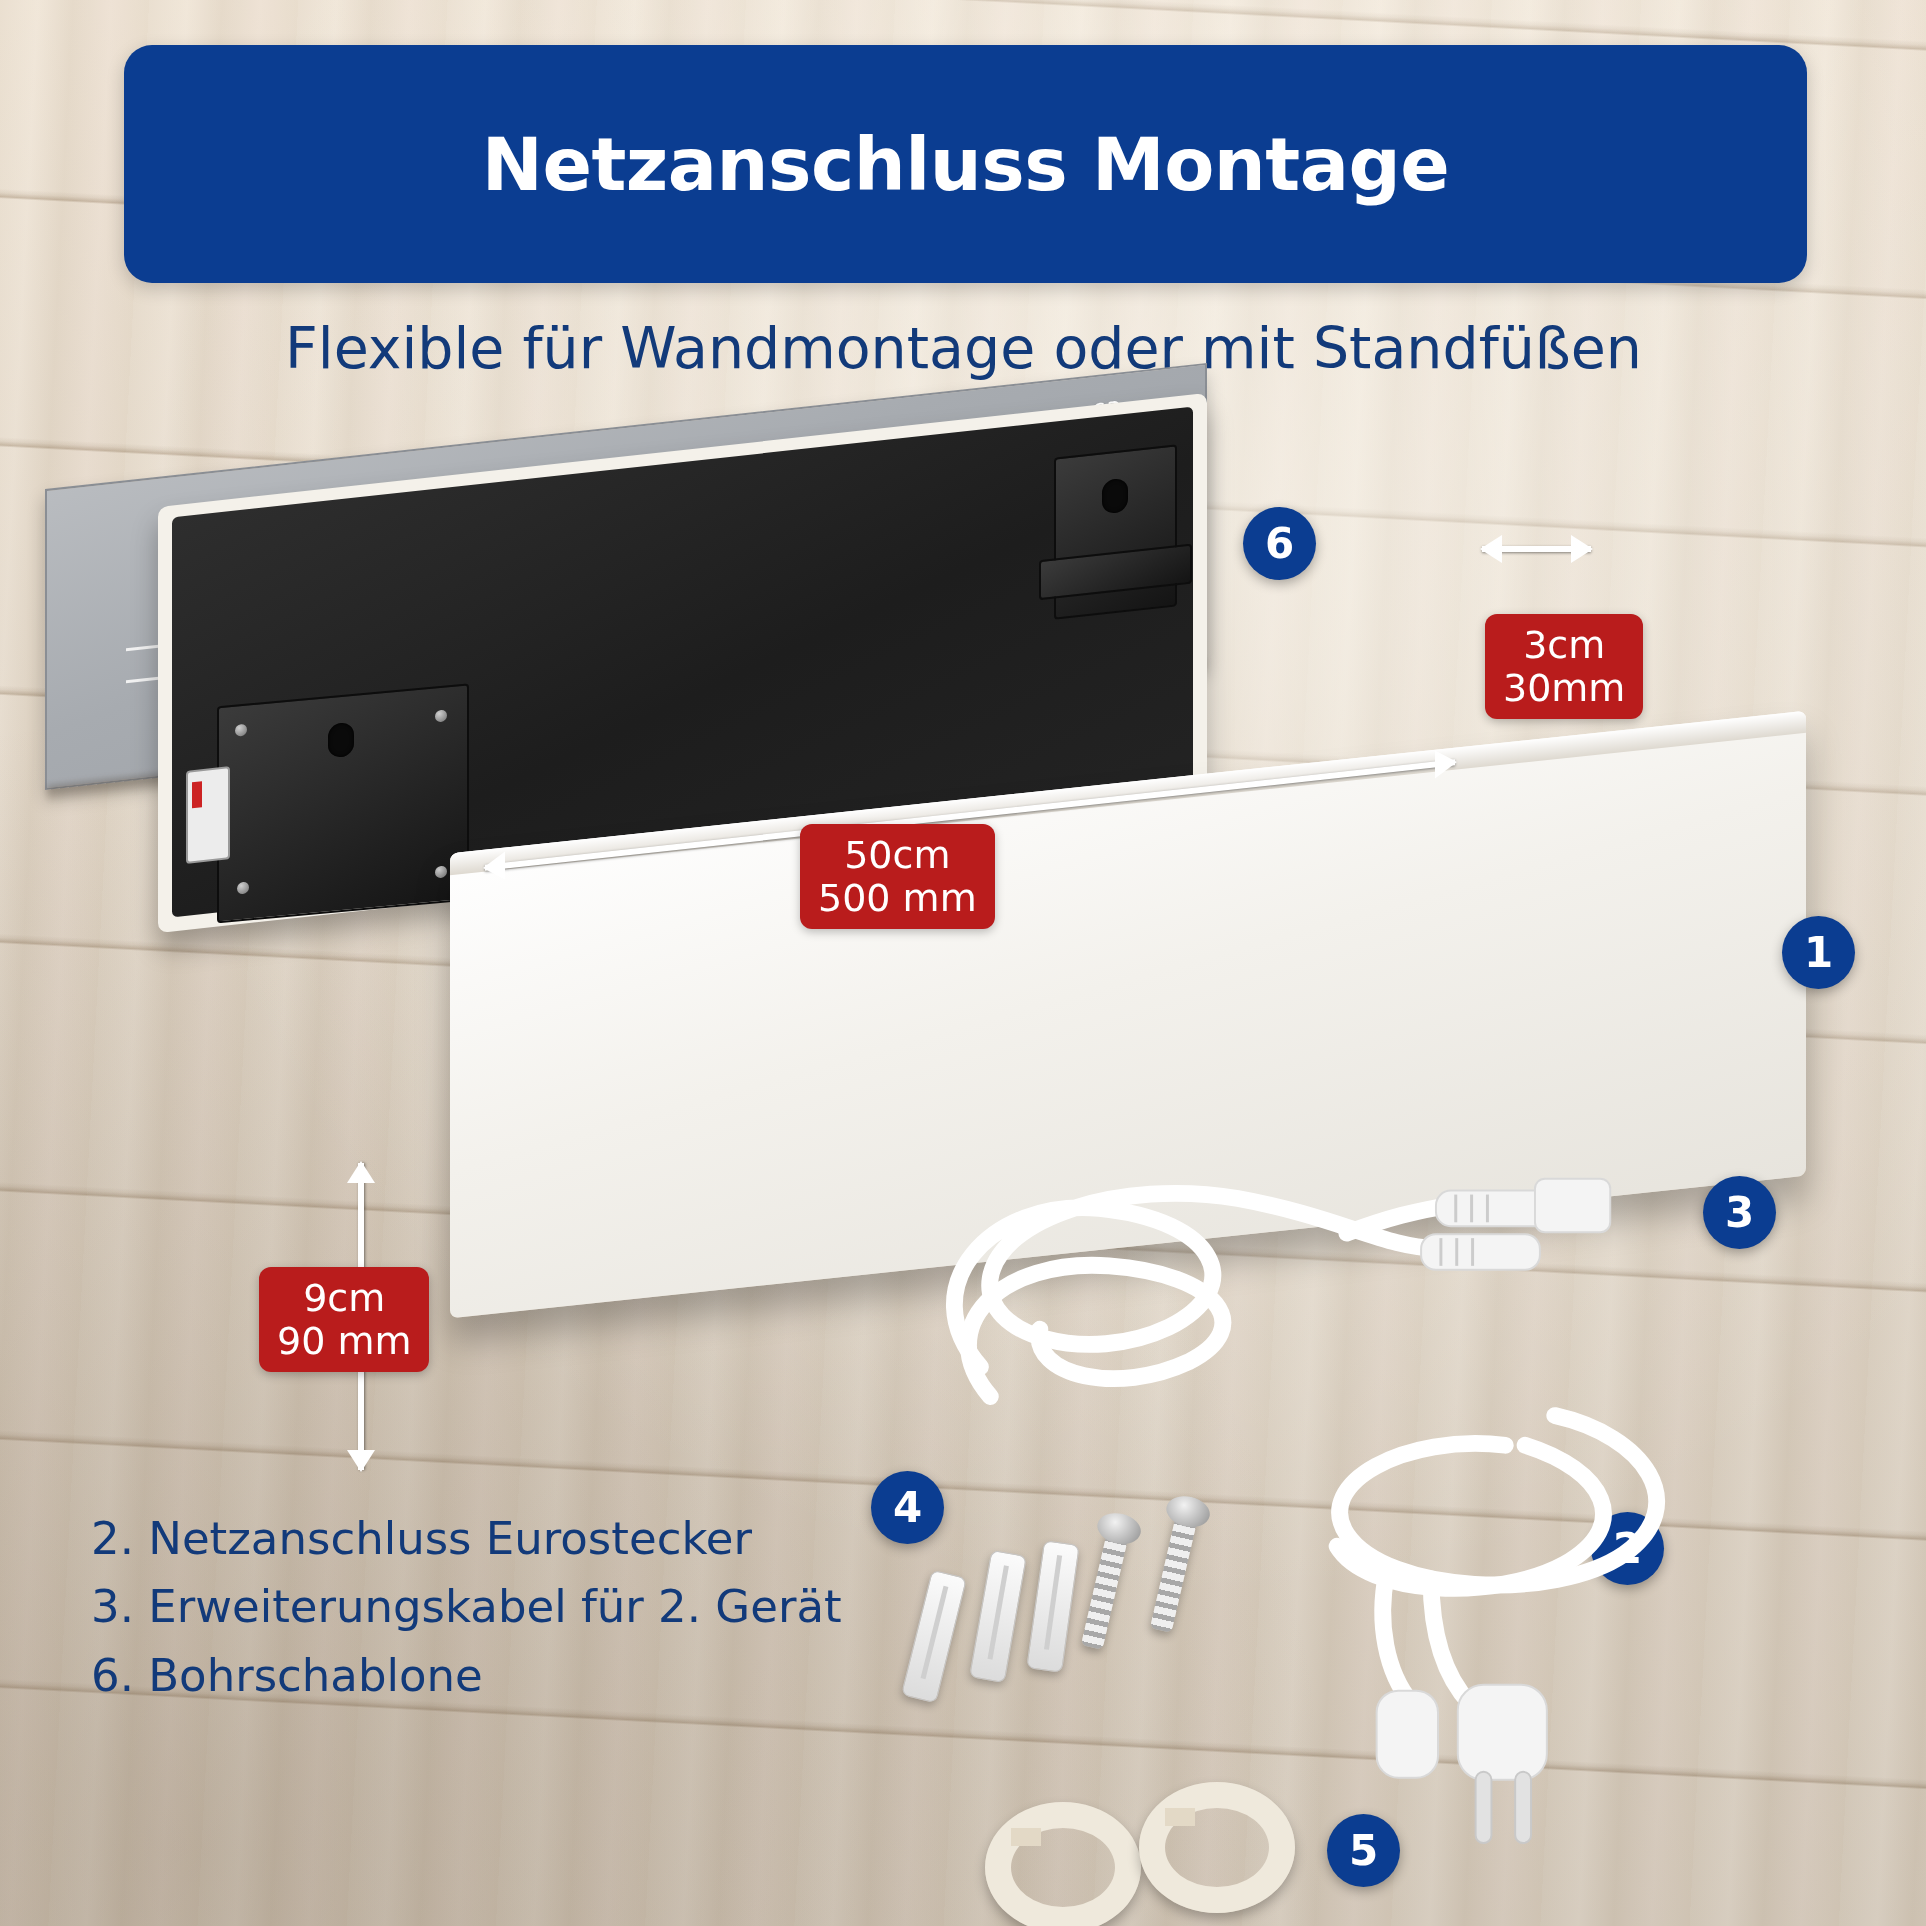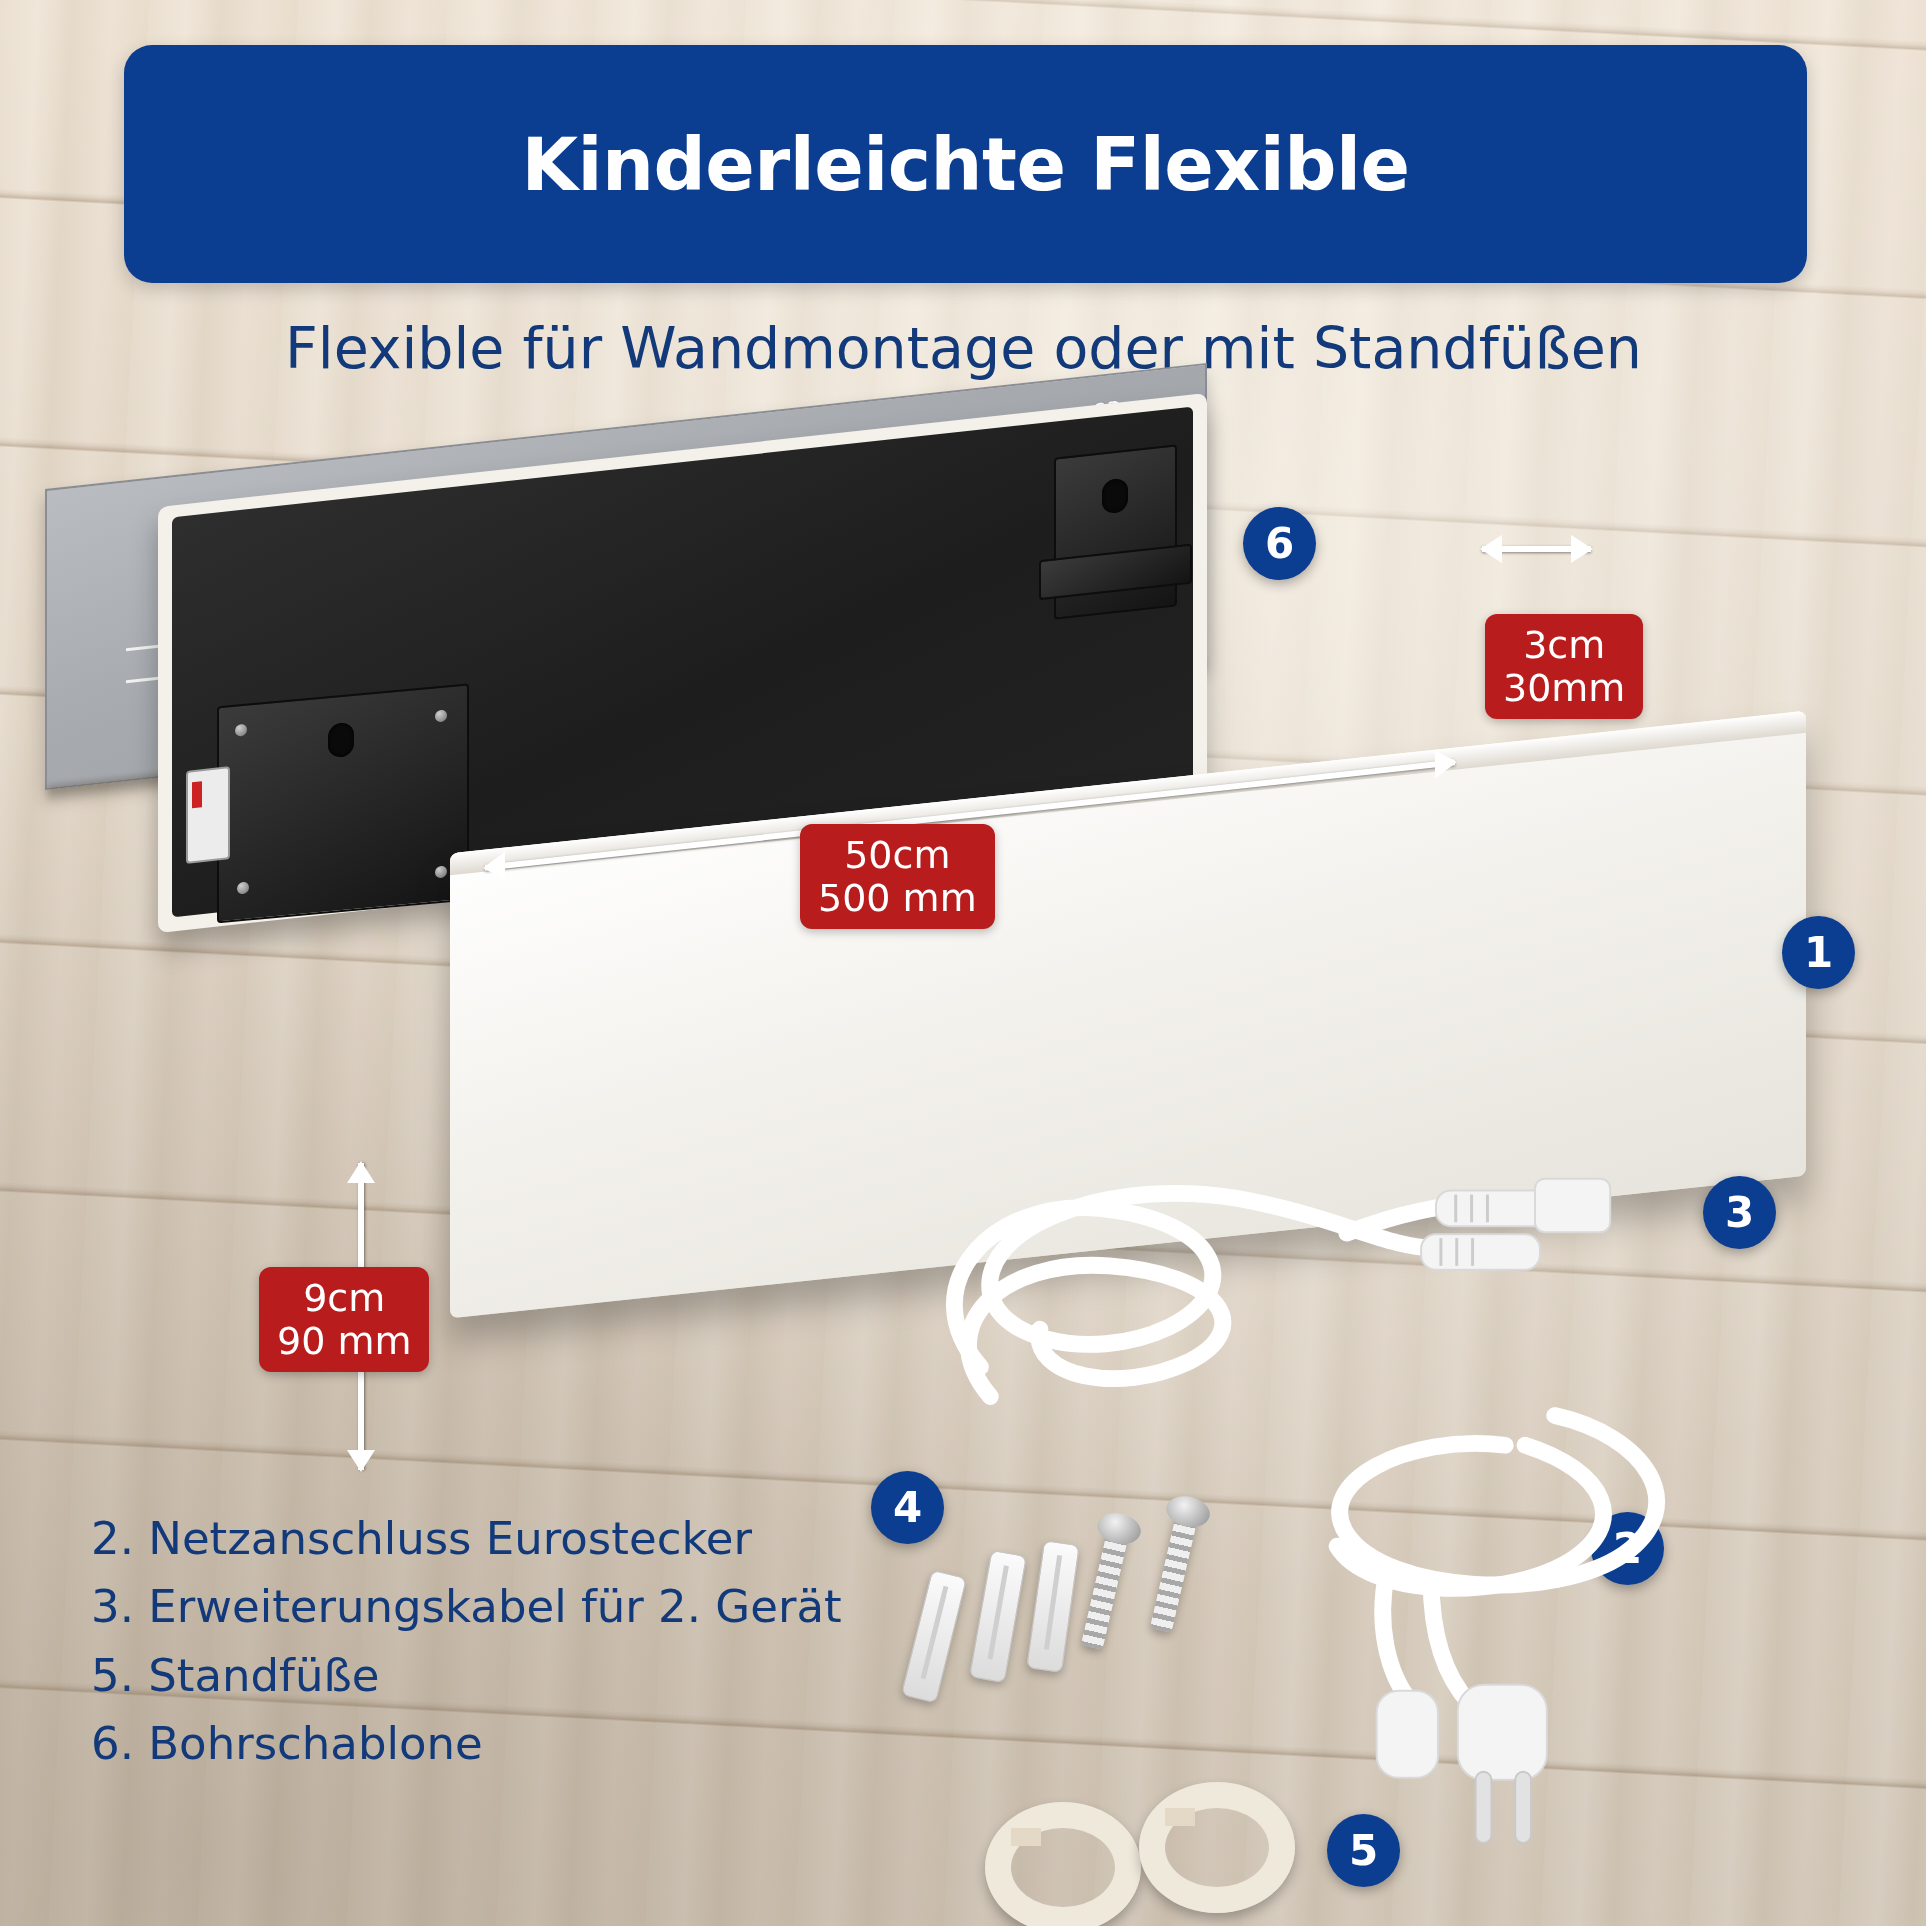--- a/index.html
+++ b/index.html
@@ -184,21 +184,21 @@
   }
   .cordsvg{position:absolute;}
 </style>
 </head>
 <body>
 
 <div id="floor"></div>
 <div id="floorglow"></div>
 
 <div class="title-banner">
-  <span>Kinderleichte Flexible</span>
+  <span>Netzanschluss Montage</span>
 </div>
 <div class="subtitle">Flexible für Wandmontage oder mit Standfüßen</div>
 
 <div class="template">
   <div class="tplshadow"></div>
 
   <div class="tpl-line" style="left:79px;top:166px;width:614px;height:3px;"></div>
   <div class="tpl-line" style="left:79px;top:198px;width:149px;height:3px;"></div>
   <div class="tpl-line" style="left:693px;top:69px;width:188px;height:3px;"></div>
   <div class="tpl-line" style="left:693px;top:59px;width:3px;height:208px;"></div>
@@ -324,16 +324,15 @@
   background:repeating-linear-gradient(180deg,#efefef 0 7px,#a8a8a8 7px 12px);">
   <div class="head" style="left:-11px;top:-18px;width:44px;height:30px;"></div>
 </div>
 
 <div class="foot-ring" style="left:985px;top:1802px;width:104px;height:79px;"></div>
 <div class="foot-ring" style="left:1139px;top:1782px;width:104px;height:79px;"></div>
 
 <div class="legend">
   <div>2. Netzanschluss Eurostecker</div>
   <div>3. Erweiterungskabel für 2. Gerät</div>
-  <div>5. Standfüße</div>
   <div>6. Bohrschablone</div>
 </div>
 
 
 </body></html>

